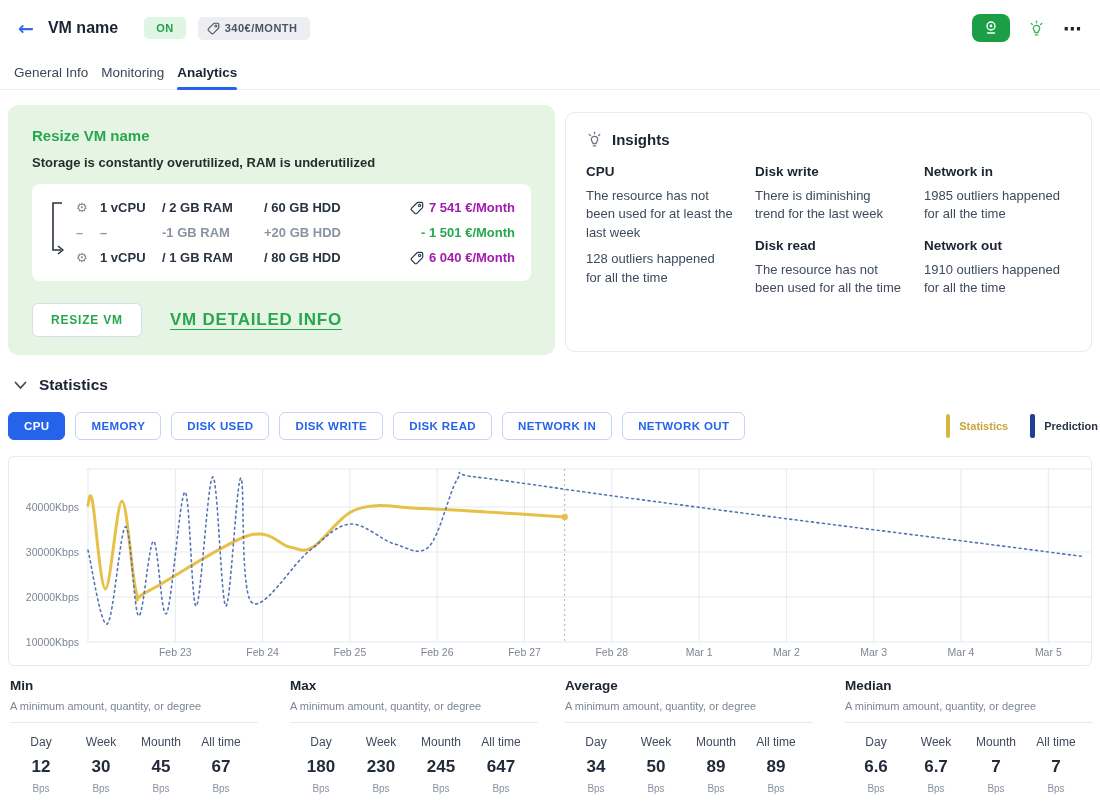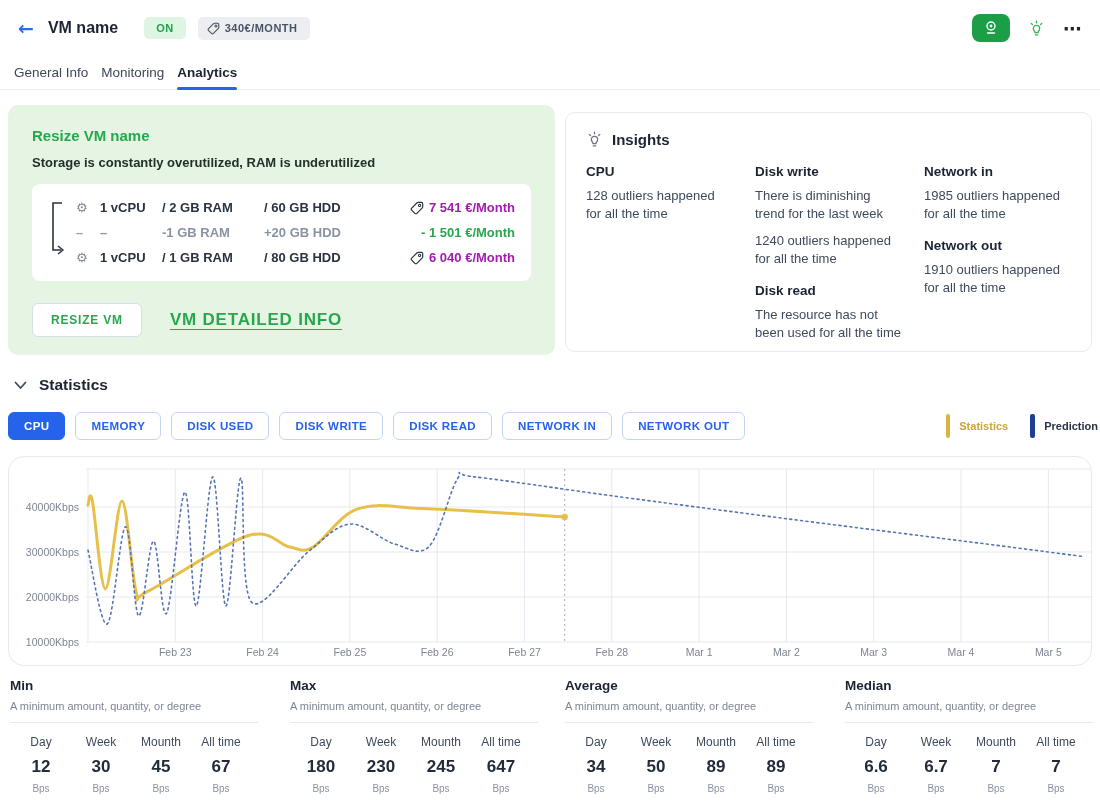--- a/index.html
+++ b/index.html
@@ -57,21 +57,21 @@
   .chip { height:28px; display:flex; align-items:center; padding:0 15px; border:1px solid #C3D4F5; border-radius:6px; color:#2563EB; font-size:11.5px; font-weight:bold; letter-spacing:.4px; background:#fff; cursor:pointer; }
   .chip.active { background:#2563EB; border-color:#2563EB; color:#fff; }
   .legend { position:absolute; right:0; top:414px; display:flex; align-items:center; gap:22px; padding-right:2px; }
   .leg-item { display:flex; align-items:center; gap:9px; }
   .leg-bar-y { width:4px; height:24px; border-radius:2px; background:#D9B53F; }
   .leg-bar-b { width:5px; height:24px; border-radius:2px; background:#1F3E96; }
   .leg-stat { color:#C9A53D; font-size:11px; font-weight:bold; }
   .leg-pred { color:#2A3446; font-size:11px; font-weight:bold; }
 
   
-  .chart-card { position:absolute; left:8px; top:456px; width:1084px; height:210px; background:#fff; border:1px solid #E7EAF0; border-radius:16px; overflow:hidden; }
+  .chart-card { position:absolute; left:8px; top:456px; width:1084px; height:210px; background:#fff; border:1px solid #E7EAF0; border-radius:6px; overflow:hidden; }
   .grid { stroke:#E6E9EF; stroke-width:1; }
   .nowline { stroke:#A8B0BC; stroke-width:1; stroke-dasharray:2 3; }
   .ylab, .xlab { fill:#7D8694; font-size:10.5px; font-family:"Liberation Sans",sans-serif; }
 
   
   .sumblock { position:absolute; top:678px; width:262px; }
   .sumtitle { font-size:13.5px; font-weight:bold; }
   .sumsub { margin-top:7px; font-size:11px; color:#7D8694; }
   .sumdiv { margin-top:10px; height:1px; background:#E6E9EF; width:248px; }
   .sumcols { display:flex; margin-top:12px; padding-left:8px; }
@@ -177,28 +177,28 @@
             <path d="M8 1v1.6M3 3.2l1.1 1.1M13 3.2l-1.1 1.1M8 5a3 3 0 0 1 3 3c0 1.2-.65 1.9-1.15 2.55-.35.45-.45.85-.45 1.3h-2.8c0-.45-.1-.85-.45-1.3C5.65 9.9 5 9.2 5 8a3 3 0 0 1 3-3z"></path>
             <path d="M6.9 14h2.2"></path>
           </g>
         </svg>
       <span>Insights</span>
     </div>
     <div class="insights-cols">
       <div class="insights-col">
         <div class="insight-item">
           <div class="insight-title">CPU</div>
+          <div class="insight-para">The resource has not been used for at least the last week</div>
           <div class="insight-para">128 outliers happened for all the time</div>
         </div>
       </div>
       <div class="insights-col">
         <div class="insight-item">
           <div class="insight-title">Disk write</div>
           <div class="insight-para">There is diminishing trend for the last week</div>
-          <div class="insight-para">1240 outliers happened for all the time</div>
         </div>
         <div class="insight-item">
           <div class="insight-title">Disk read</div>
           <div class="insight-para">The resource has not been used for all the time</div>
         </div>
       </div>
       <div class="insights-col">
         <div class="insight-item">
           <div class="insight-title">Network in</div>
           <div class="insight-para">1985 outliers happened for all the time</div>

